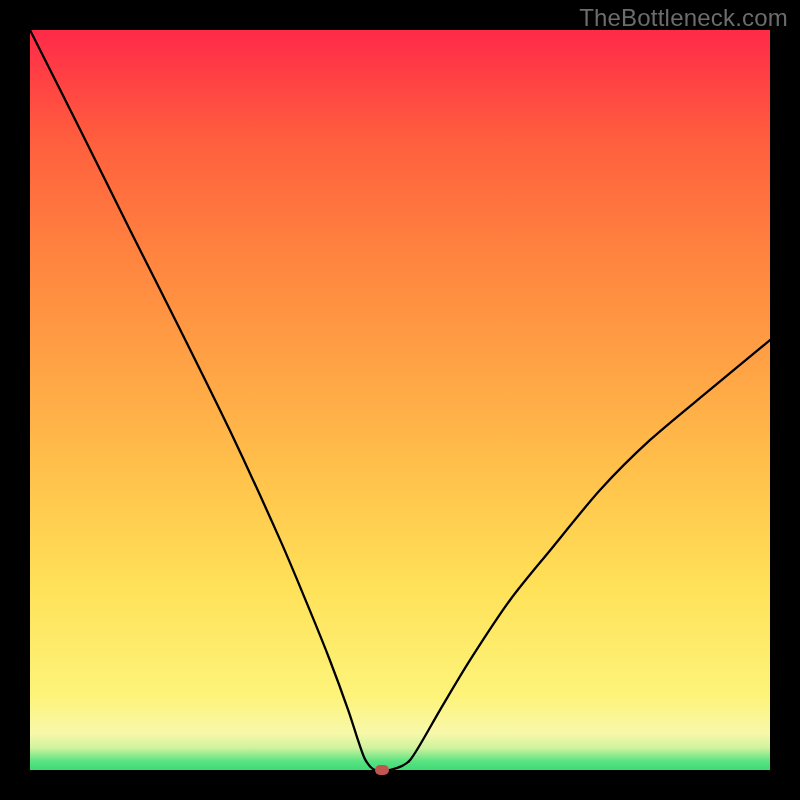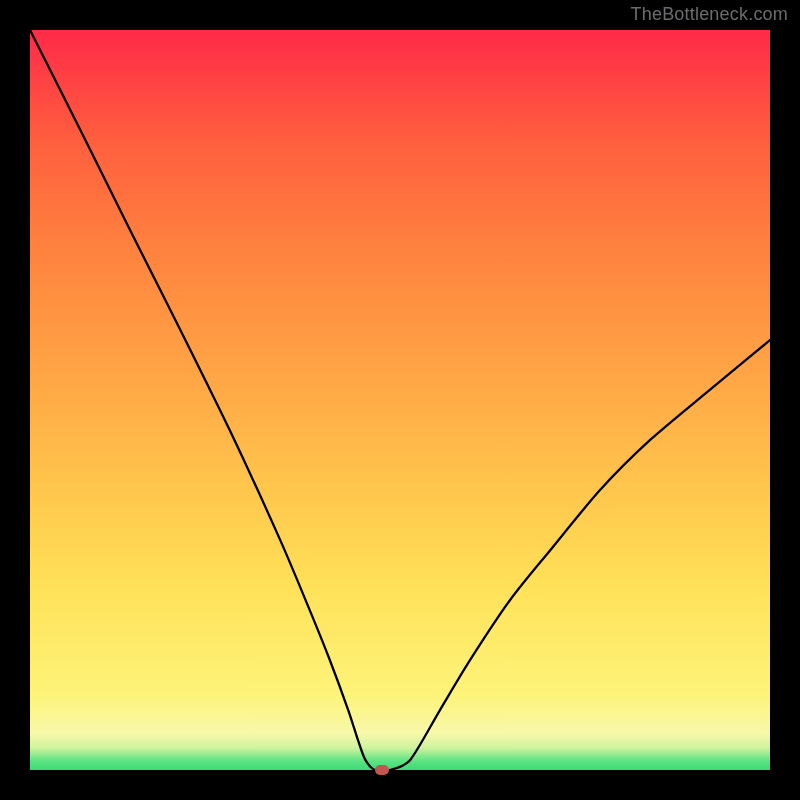--- a/index.html
+++ b/index.html
@@ -33,21 +33,21 @@
       #ff833f 70%,
       #ff5f3e 85%,
       #ff2a49 100%
     );
   }
   .watermark {
     position: absolute;
     top: 4px;
     right: 12px;
     color: #6b6c6d;
-    font-size: 18px;
+    font-size: 24px;
     font-weight: 500;
     letter-spacing: 0.2px;
   }
   svg.curve {
     position: absolute;
     left: 0; top: 0;
     width: 740px; height: 740px;
   }
   .marker {
     position: absolute;

